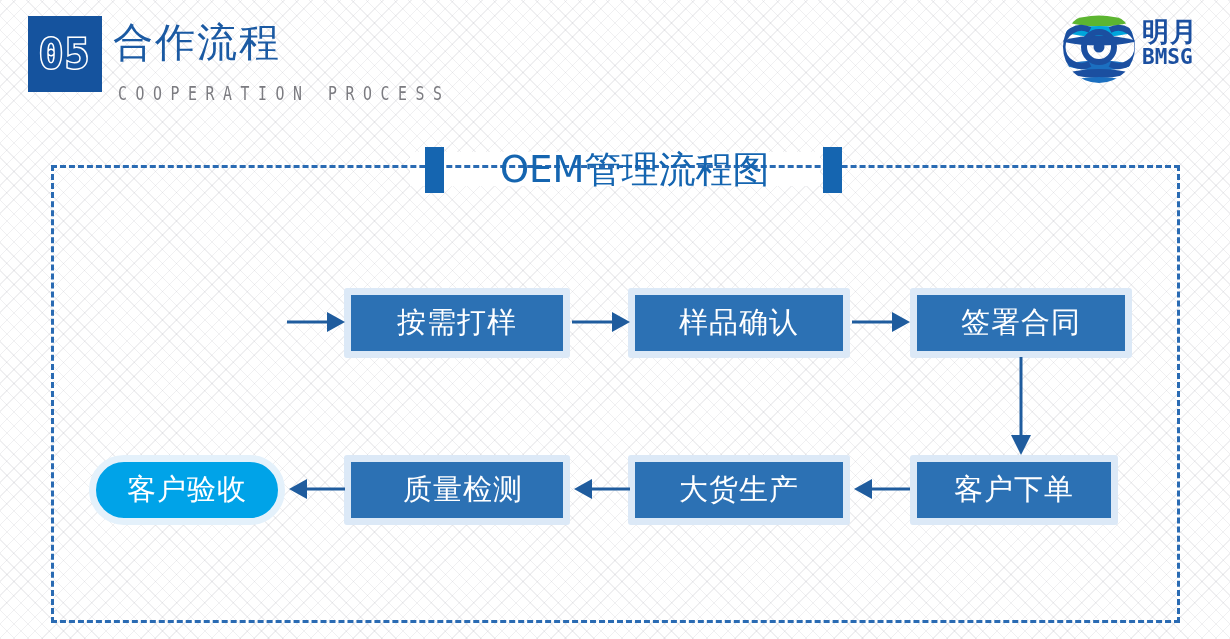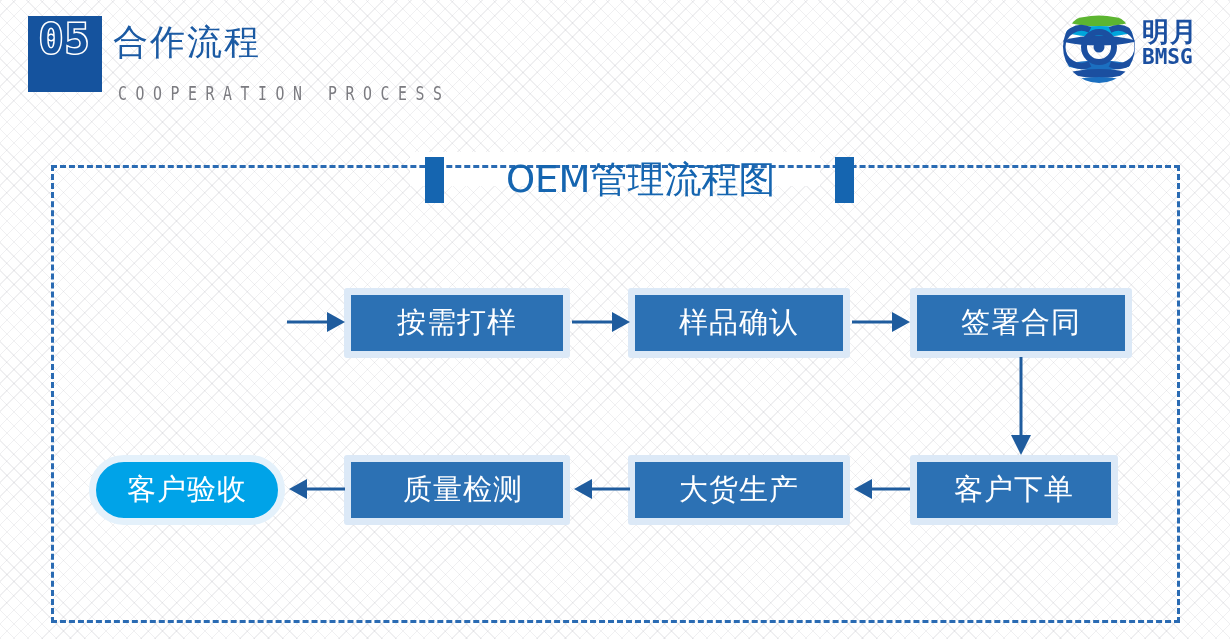--- a/index.html
+++ b/index.html
@@ -30,37 +30,37 @@
   .slide { position: absolute; inset: 0; z-index: 1; }
 
   
   .header { position: absolute; left: 0; top: 0; width: 1230px; height: 120px; }
 
   .num-badge {
     position: absolute;
     left: 28px; top: 16px;
     width: 74px; height: 76px;
     background: #15539E;
-    display: flex; align-items: flex-start; justify-content: center;
+    display: flex; align-items: center; justify-content: center;
   }
   .num-badge span {
     font-family: "DejaVu Sans Mono", "Liberation Mono", monospace;
     font-size: 40px;
     font-weight: 700;
     letter-spacing: 2px;
     color: #15539E;
     -webkit-text-stroke: 3px #ffffff;
     paint-order: stroke fill;
   }
 
   .head-title {
     position: absolute;
     left: 113px; top: 12px;
     font-family: "DejaVu Serif", "Liberation Serif", serif;
-    font-size: 35px;
+    font-size: 40px;
     letter-spacing: 2px;
     color: #1B5AA3;
     line-height: 60px;
     white-space: nowrap;
   }
   .head-sub {
     position: absolute;
     left: 118px; top: 82px;
     font-family: "DejaVu Sans Mono", "Liberation Mono", monospace;
     font-size: 19px;
@@ -93,21 +93,21 @@
     width: 1129px; height: 458px;
     border: 3px dashed #2A6BB3;
     box-sizing: border-box;
   }
 
   
   .diagram-title-wrap {
     position: absolute;
     left: 421px; top: 147px;
     height: 56px;
-    display: flex; align-items: flex-end; gap: 12px;
+    display: flex; align-items: flex-start; gap: 6px;
     background: transparent;
     padding: 0 4px;
   }
   .title-bar { width: 19px; height: 46px; background: #1565B0; flex: none; }
   .title-bar.left { margin-right: 50px; }
   .title-bar.right { margin-left: 48px; }
   .diagram-title {
     font-family: "DejaVu Sans", "Liberation Sans", sans-serif;
     font-size: 37px;
     color: #1565B0;

